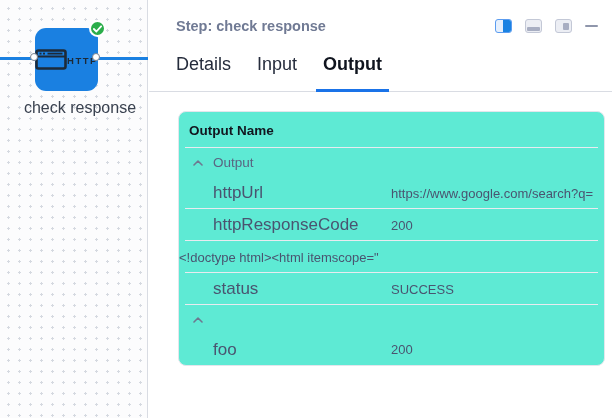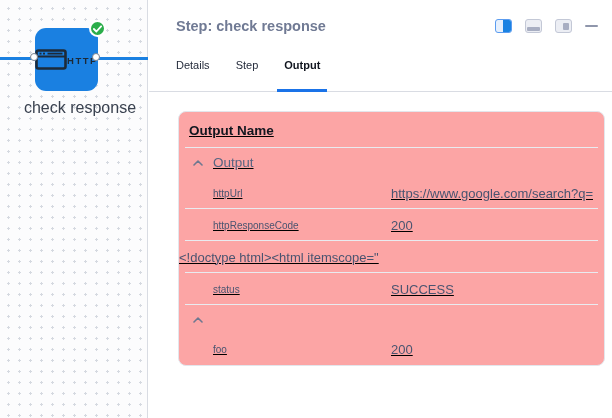--- a/index.html
+++ b/index.html
@@ -48,33 +48,33 @@
   .vicon { width:17px; height:14px; border-radius:3px; position:relative; display:inline-block; }
   .vicon-split { border:1.5px solid #5b9cf0; background:#e6f0fd; overflow:hidden; }
   .vicon-split .half-right { position:absolute; right:0; top:0; bottom:0; width:8px; background:#1a82e2; }
   .vicon-plain { border:1.5px solid #c3c8d6; background:#eceef4; }
   .vicon-bottom .bar { position:absolute; left:1px; right:1px; bottom:1px; height:4px; background:#a8aec2; border-radius:1px; }
   .vicon-right .sq { position:absolute; right:2px; top:3px; bottom:2px; width:6px; background:#a8aec2; border-radius:1px; }
   .vicon-minus { width:13px; height:2px; background:#8f96ab; border-radius:1px; }
 
   .tabs { display:flex; gap:12px; padding-left:20px; height:52px; border-bottom:1px solid #d9dce3; align-items:stretch; }
   .tab {
-    display:flex; align-items:center; padding:0 7px; font-size:11px; color:#252c3c;
+    display:flex; align-items:center; padding:0 7px; font-size:18px; color:#252c3c;
     border-bottom:3px solid transparent; cursor:pointer; margin-bottom:-1px;
   }
   .tab.active { font-weight:700; color:#10151f; border-bottom-color:#1a73e8; }
 
   
   .card {
     margin:19px 7px 0 29px; border:1px solid #e3e6ec; border-radius:8px;
-    background:#fca5a5; overflow:hidden;text-decoration:underline;
+    background:#5eead4; overflow:hidden;
   }
   .t-row { display:flex; align-items:center; height:32px; position:relative; }
   .t-row .c-name {
-    flex:0 0 212px; padding-left:34px; font-size:10px; color:#4a5470;
+    flex:0 0 212px; padding-left:34px; font-size:17px; color:#4a5470;
     white-space:nowrap; overflow:hidden;
   }
   .t-row .c-value { flex:1; font-size:13px; color:#4a5470; white-space:nowrap; overflow:hidden; }
   .t-head { height:36px; }
   .t-head .c-name, .t-head .c-value { font-weight:700; color:#12161f; font-size:13.5px; }
   .t-head .c-name { padding-left:10px; }
   .t-group { height:29px; color:#596582; font-size:13.5px; }
   .t-group .chev { margin:0 10px 0 14px; display:inline-flex; cursor:pointer; }
   .t-last { height:31px; }
   .hr::after { content:''; position:absolute; left:6px; right:6px; bottom:0; height:1px; background:#e9ebf0; }
@@ -122,21 +122,21 @@
           </span>
         <span class="vicon vicon-plain vicon-right">
             <span class="sq"></span>
           </span>
         <span class="vicon-minus"></span>
       </div>
     </div>
 
     <div class="tabs">
       <div class="tab">Details</div>
-      <div class="tab">Step</div>
+      <div class="tab">Input</div>
       <div class="tab active">Output</div>
     </div>
 
     <div class="card">
 
       <div class="t-row t-head hr">
         <div class="c-name">Output Name</div>
       </div>
 
       <div class="t-row t-group">

